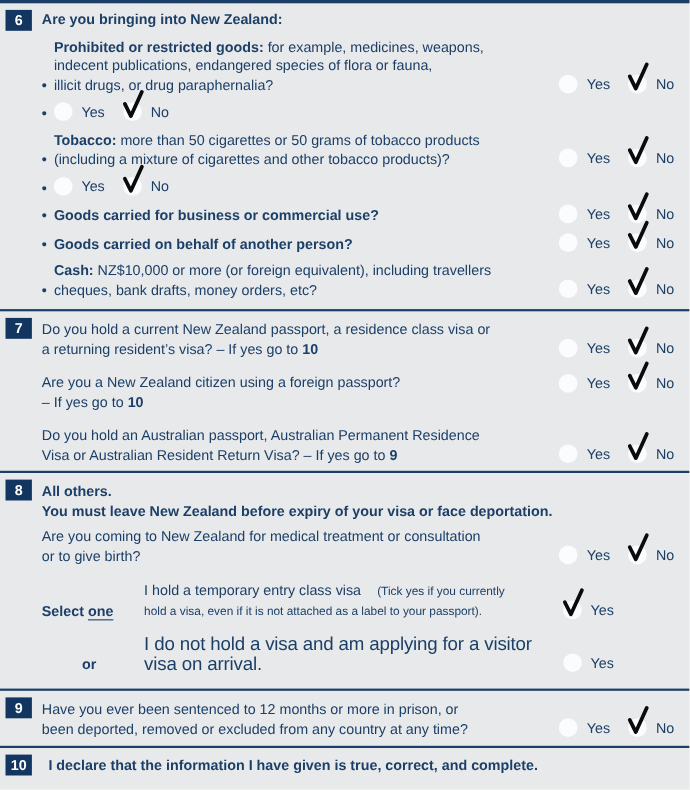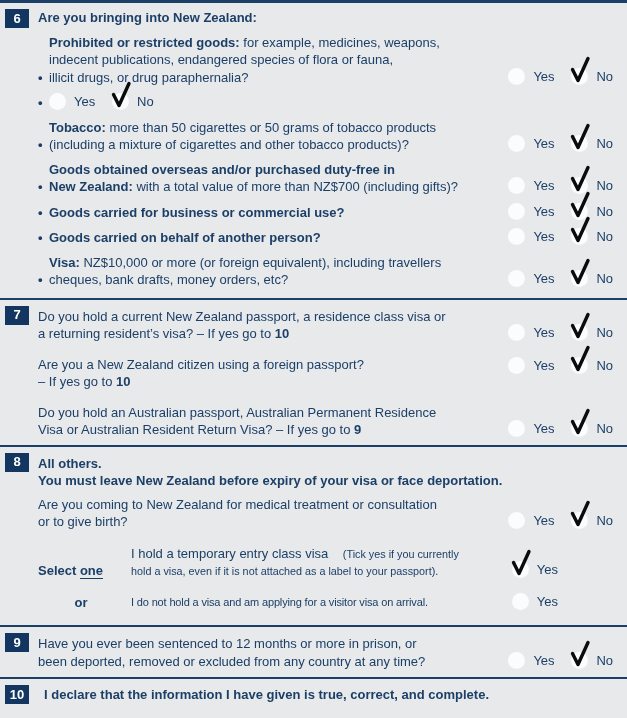--- a/index.html
+++ b/index.html
@@ -20,21 +20,21 @@
     font-weight:bold; font-size:13px;
     display:flex; align-items:center; justify-content:center;
   }
   .bold { font-weight:bold; }
   .underlined { border-bottom:1.5px solid currentColor; }
   .header { margin:0; }
   .q-row { display:flex; align-items:flex-end; }
   .q-row.top { align-items:flex-start; }
   .q-text { flex:1 1 auto; white-space:pre-line; padding-right:8px; }
   .small { font-size:10.8px; line-height:15px;margin-left:11px; }
-  .condensed { font-size:11px; letter-spacing:-0.15px; }
+  .condensed { font-size:17px; letter-spacing:-0.15px; }
 
   .answer { flex:0 0 auto; display:flex; align-items:center; margin-bottom:1px; }
   .q-row.top .answer { margin-top:1px; }
   .circle {
     position:relative; width:17px; height:17px; border-radius:50%;
     background:#fbfcfd; flex:none; cursor:pointer;
   }
   .circle.second { margin-left:13px; }
   .lbl { margin-left:8px; }
   .lbl.yes { min-width:25px; }
@@ -112,22 +112,20 @@
             <svg class="check" width="20" height="27" viewBox="0 0 20 27">
               <path d="M2.5 13.5 L8 24.5 L18 2.5"></path>
             </svg>
           </span>
         <span class="lbl">No</span>
       </div>
     </div>
 
     <div class="bullet-item">
       <span class="bullet">•</span>
-      <div class="q-text"><span class="bold">Goods obtained overseas and/or purchased duty-free in
-New Zealand:</span><span> with a total value of more than NZ$700 (including gifts)?</span></div>
       <div class="answer">
         <span class="circle"></span>
         <span class="lbl yes">Yes</span>
         <span class="circle second">
             <svg class="check" width="20" height="27" viewBox="0 0 20 27">
               <path d="M2.5 13.5 L8 24.5 L18 2.5"></path>
             </svg>
           </span>
         <span class="lbl">No</span>
       </div>
@@ -158,21 +156,21 @@
             <svg class="check" width="20" height="27" viewBox="0 0 20 27">
               <path d="M2.5 13.5 L8 24.5 L18 2.5"></path>
             </svg>
           </span>
         <span class="lbl">No</span>
       </div>
     </div>
 
     <div class="bullet-item">
       <span class="bullet">•</span>
-      <div class="q-text"><span class="bold">Visa:</span><span> NZ$10,000 or more (or foreign equivalent), including travellers
+      <div class="q-text"><span class="bold">Cash:</span><span> NZ$10,000 or more (or foreign equivalent), including travellers
 cheques, bank drafts, money orders, etc?</span></div>
       <div class="answer">
         <span class="circle"></span>
         <span class="lbl yes">Yes</span>
         <span class="circle second">
             <svg class="check" width="20" height="27" viewBox="0 0 20 27">
               <path d="M2.5 13.5 L8 24.5 L18 2.5"></path>
             </svg>
           </span>
         <span class="lbl">No</span>

